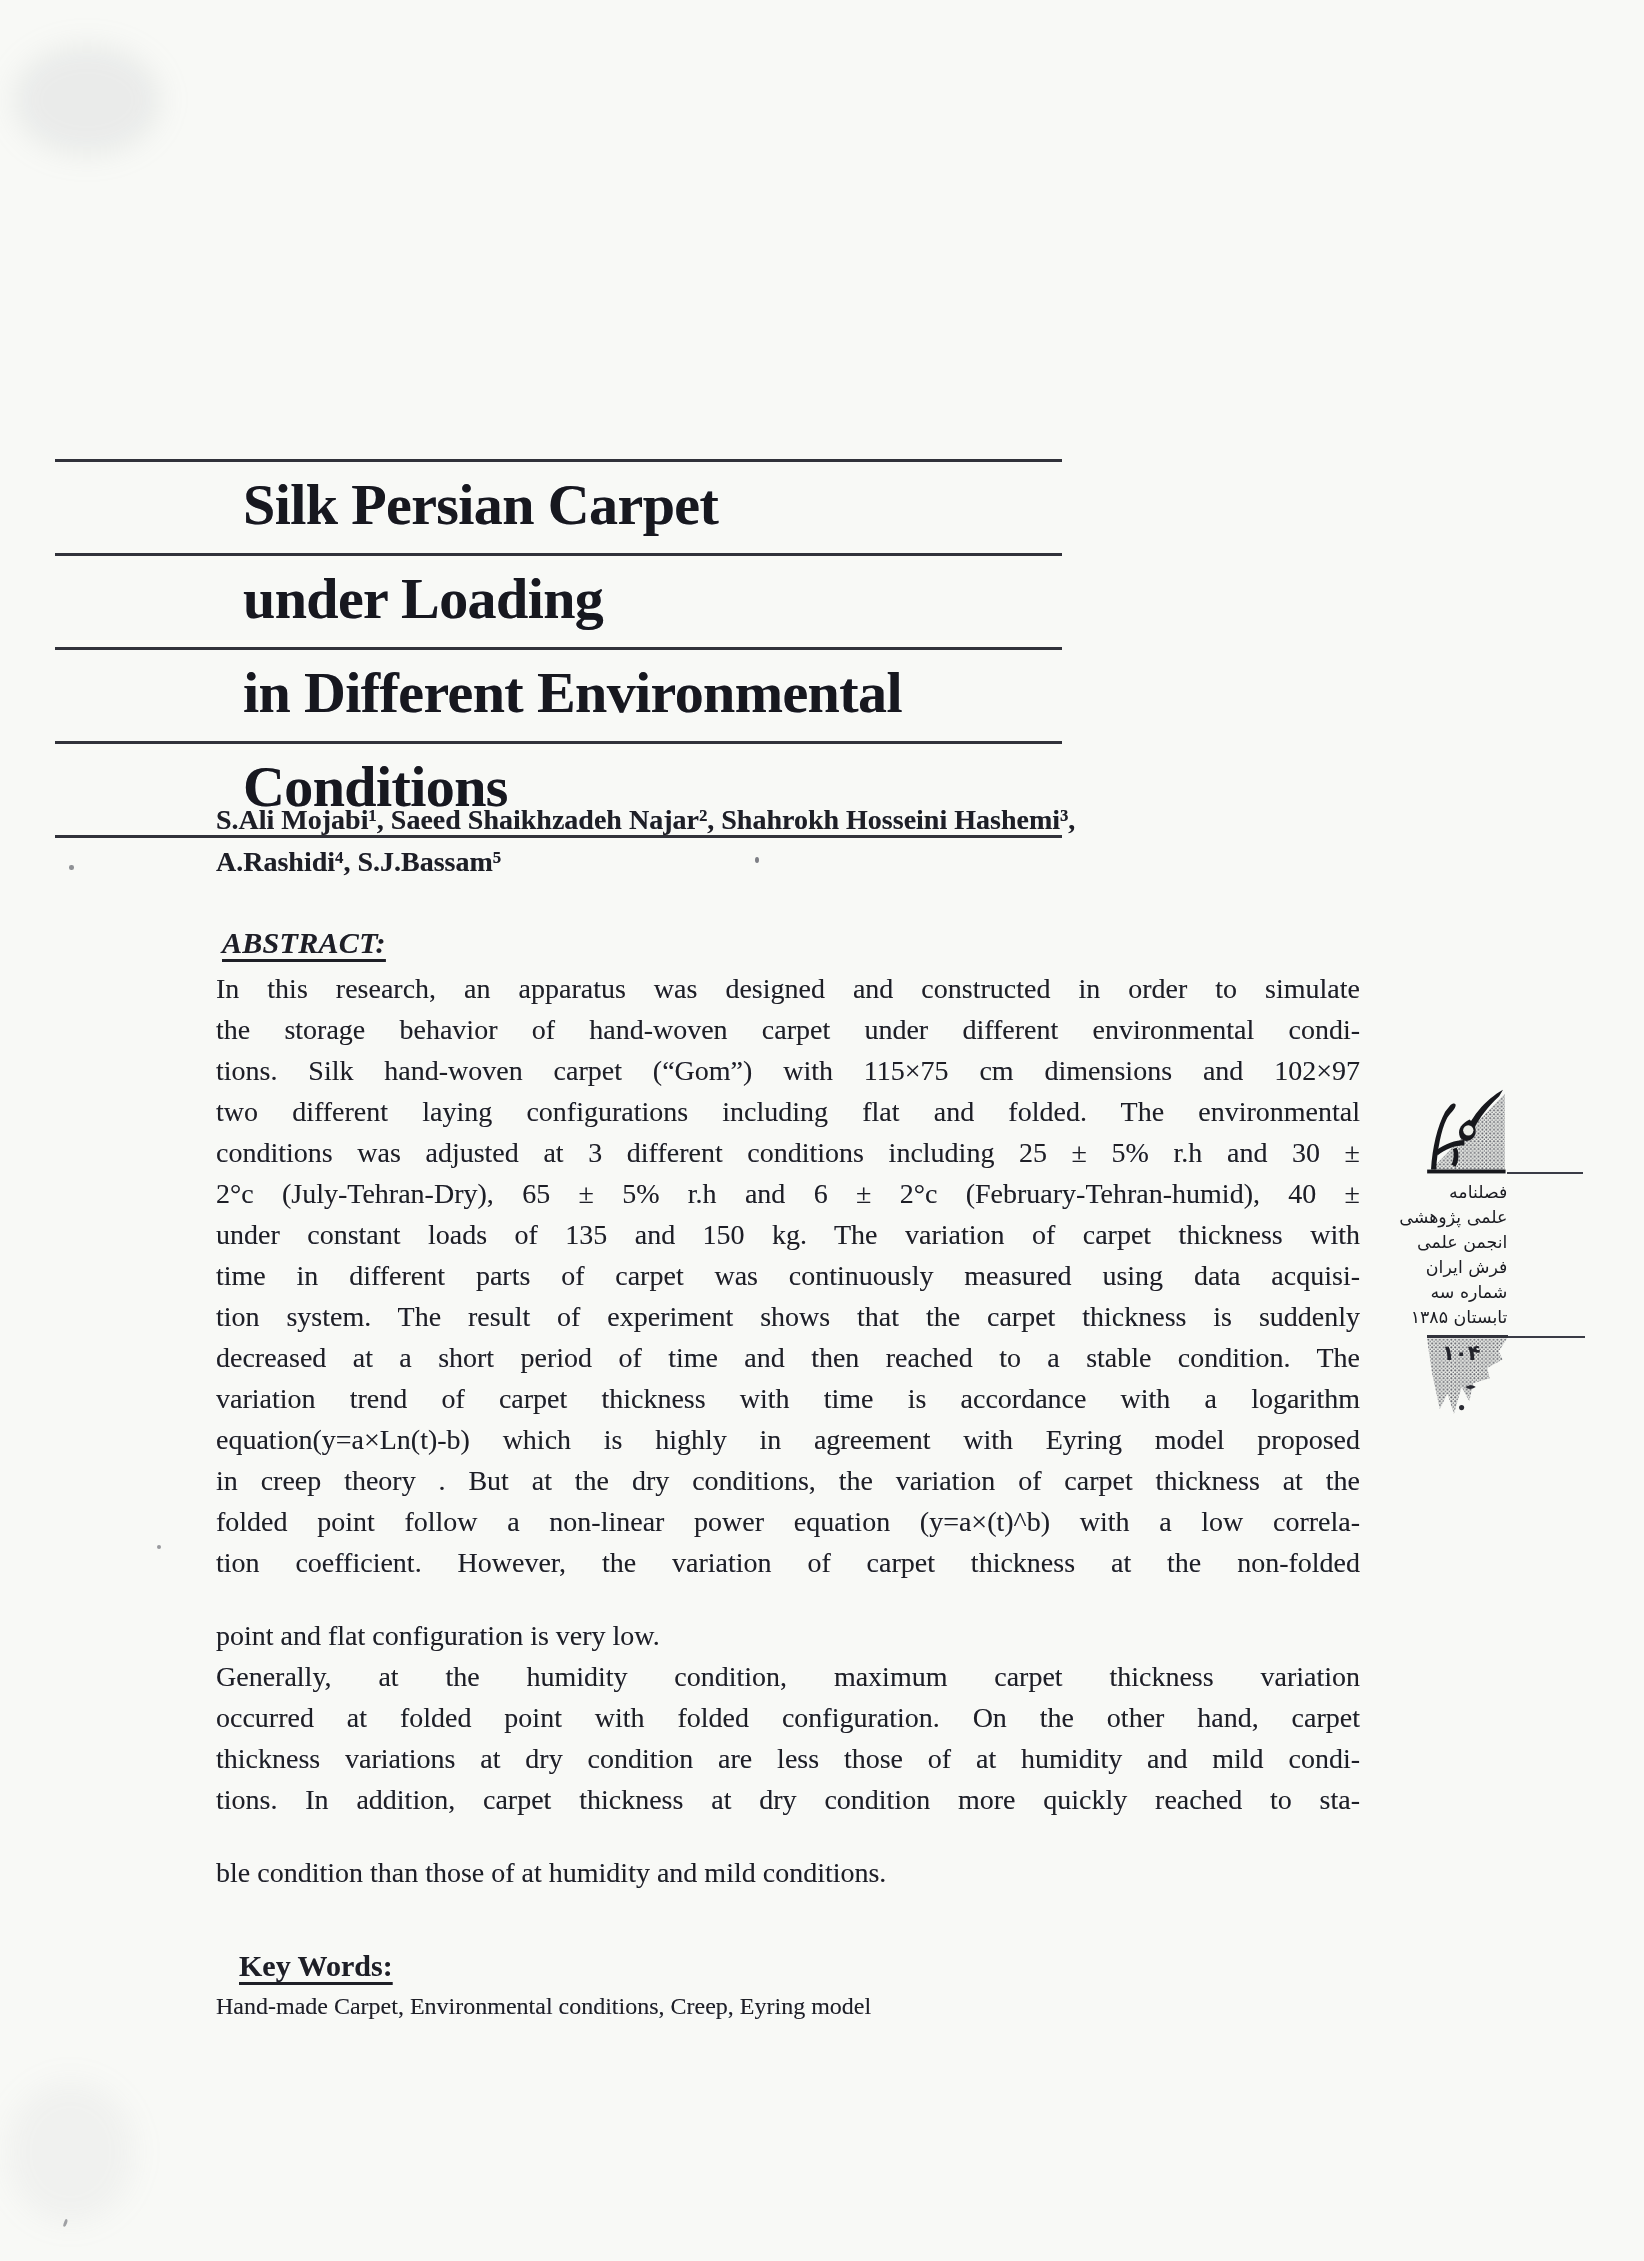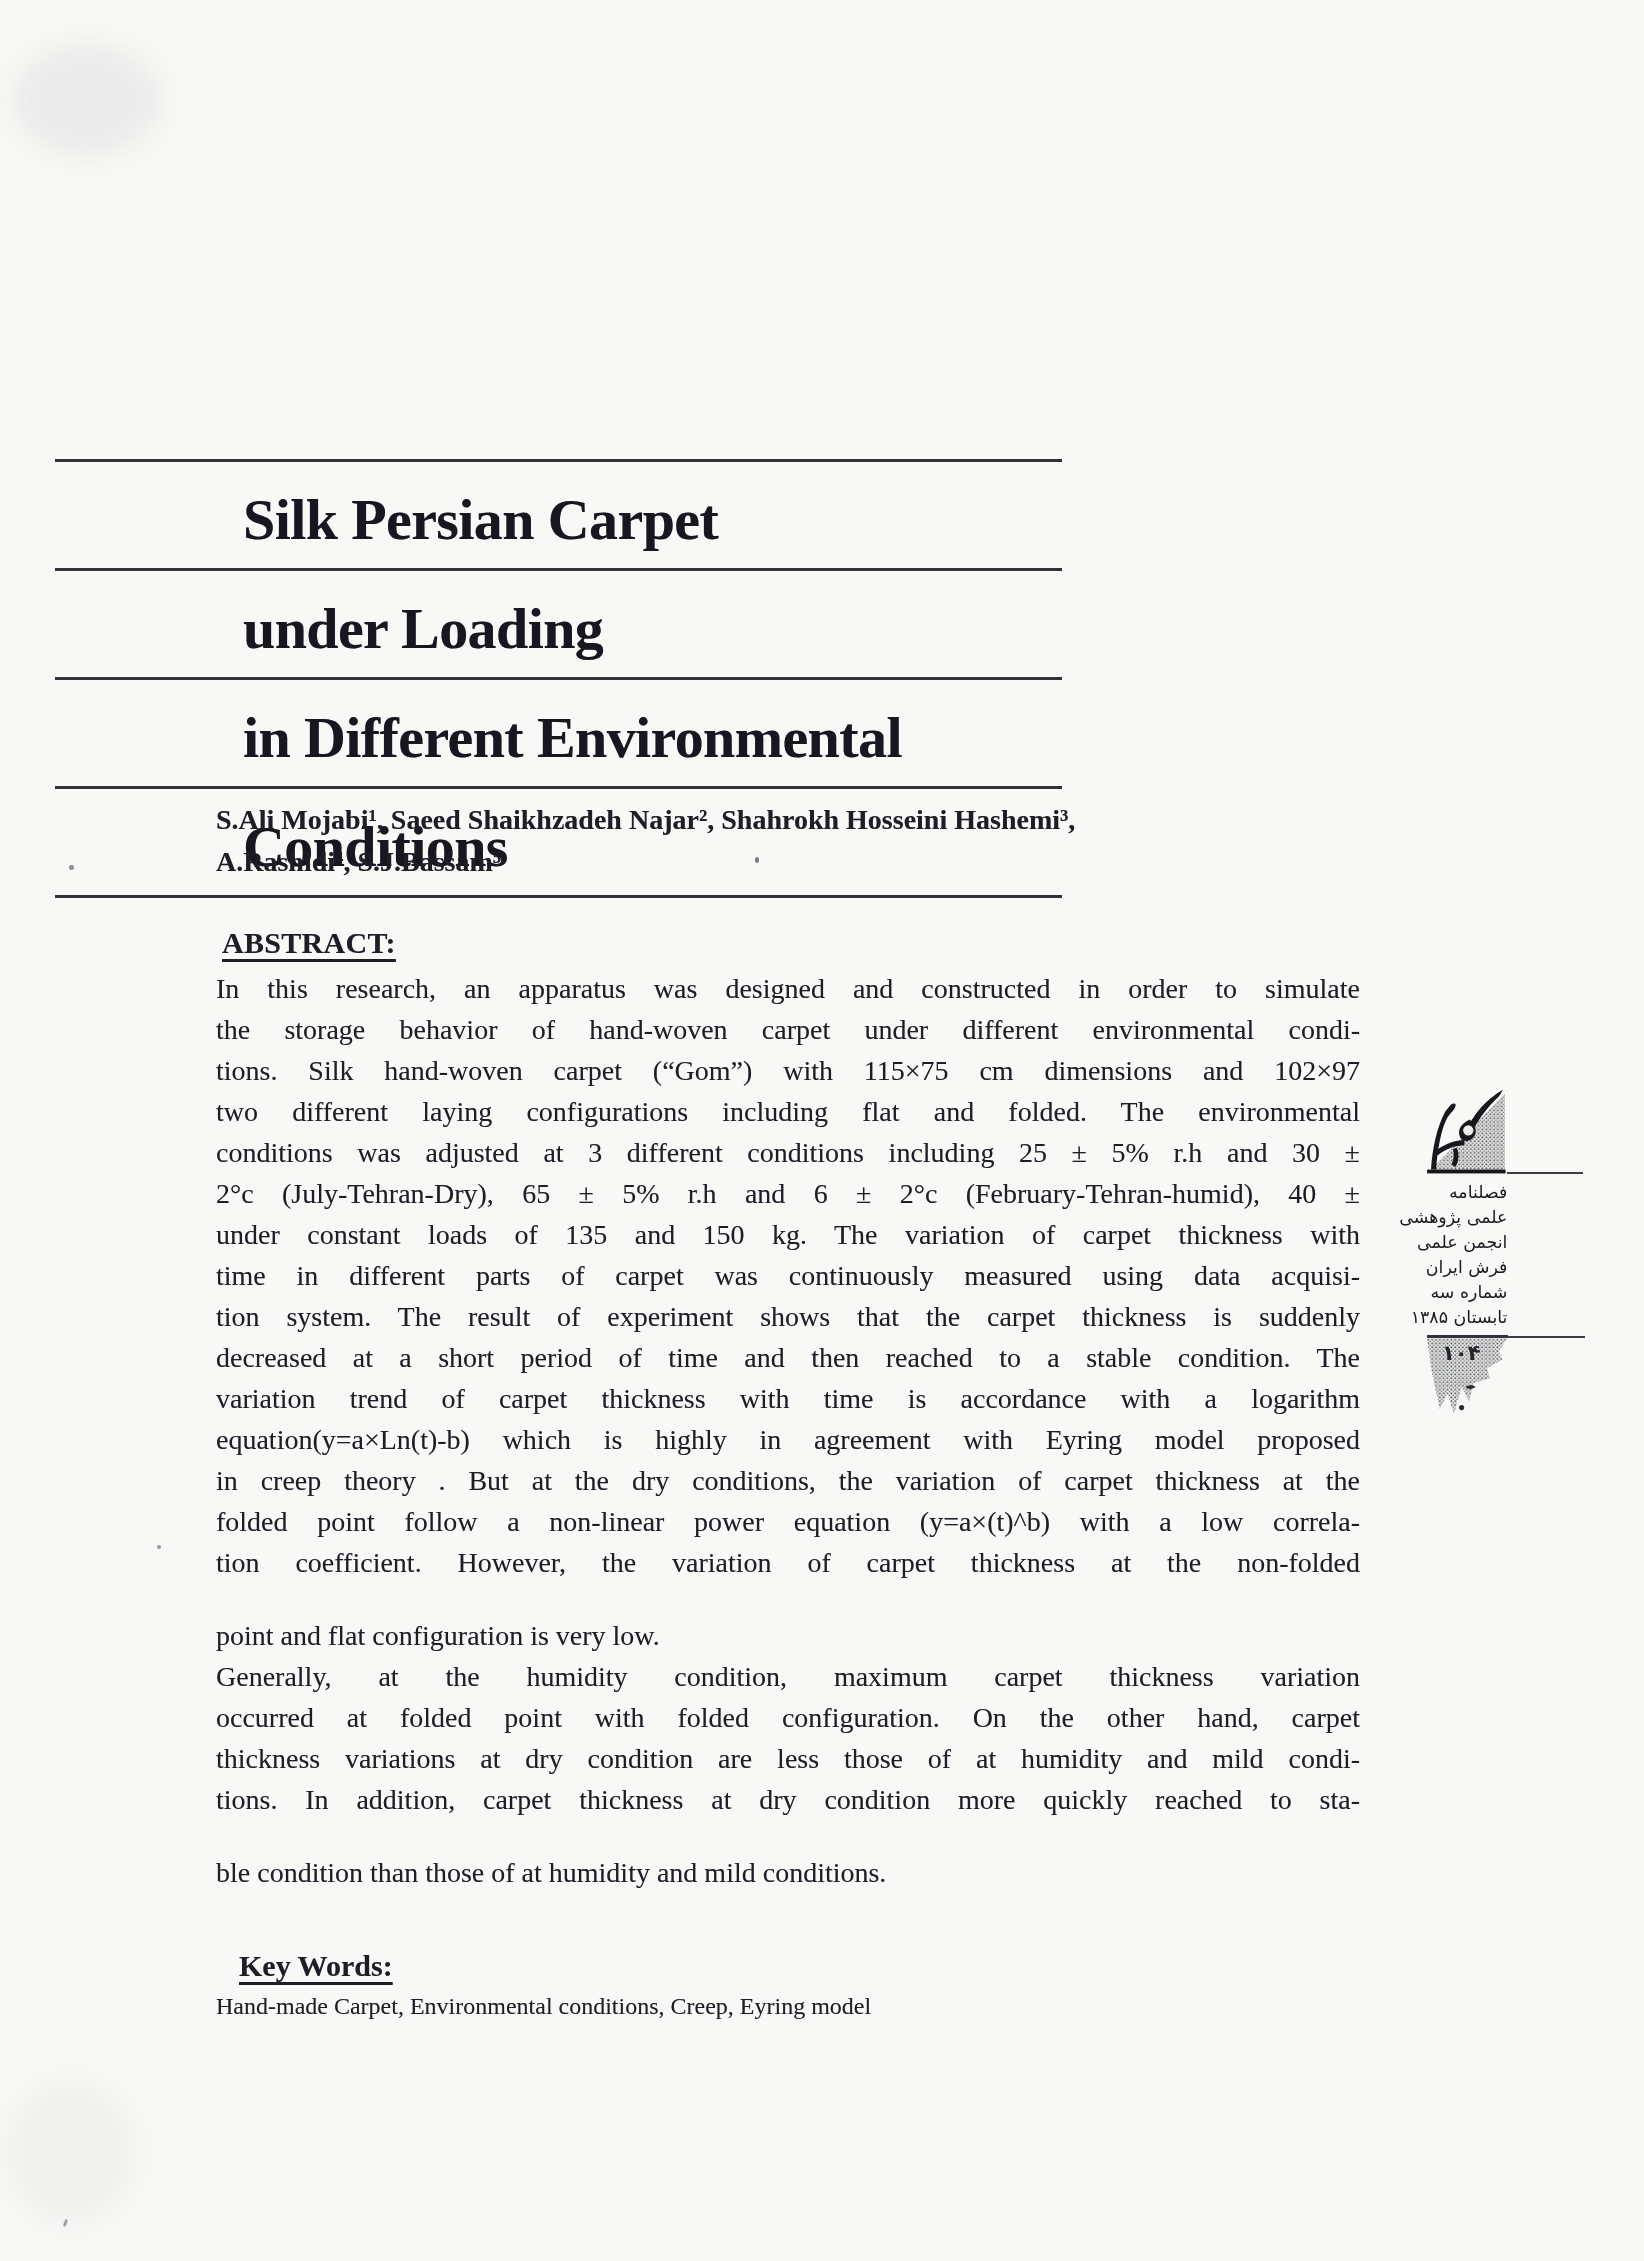--- a/index.html
+++ b/index.html
@@ -14,36 +14,36 @@
     overflow:hidden;font-family:"Liberation Serif","DejaVu Serif",serif;color:var(--ink);
   }
   .smudge{position:absolute;border-radius:50%;filter:blur(14px);pointer-events:none;}
   #smudge-tl{left:13px;top:45px;width:148px;height:110px;background:rgba(150,155,165,0.14);}
   #smudge-bl{left:6.4px;top:2081px;width:129px;height:142px;background:rgba(150,155,165,0.08);}
 
   
   #title-block{position:absolute;left:55px;top:459px;width:1007px;border-bottom:3.2px solid var(--rule);}
   #title-block .title-line{
     height:77px;border-top:3.2px solid var(--rule);
-    padding:29px 0 0 188px;box-sizing:content-box;
+    padding:14px 0 0 188px;box-sizing:content-box;
     font-size:58px;font-weight:bold;letter-spacing:-0.6px;line-height:1.0;
     white-space:nowrap;color:#17181f;
     text-shadow:0 0 0.6px rgba(25,25,70,0.45);
   }
 
   
   #authors{position:absolute;left:216px;top:799px;width:1057px;
     font-size:28px;font-weight:bold;line-height:42px;
     text-shadow:0 0 0.6px rgba(25,25,70,0.4);}
 
   
   #abstract-heading{position:absolute;left:222px;top:926px;
     font-size:30px;font-weight:bold;letter-spacing:0.3px;
     text-decoration:underline;text-decoration-thickness:2.6px;text-underline-offset:5.8px;
-    text-shadow:0 0 0.6px rgba(25,25,70,0.4);}
+    text-shadow:0 0 0.6px rgba(25,25,70,0.4);font-style:italic;}
   #abstract-body{position:absolute;left:216px;top:968px;width:1144px;
     font-size:28px;line-height:41px;
     text-shadow:0 0 0.6px rgba(25,25,70,0.35);}
   .abs-line{text-align:justify;text-align-last:justify;}
   .abs-para .abs-line:last-child{text-align-last:left;margin-top:32px;}
 
   
   #keywords-heading{position:absolute;left:219px;top:1949px;
     font-size:30px;font-weight:bold;
     text-decoration:underline;text-decoration-thickness:2.6px;text-underline-offset:5.8px;

